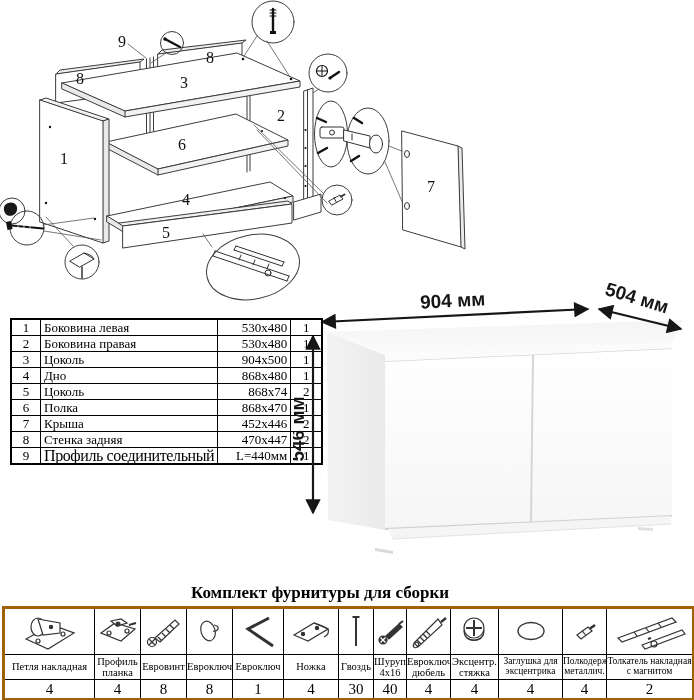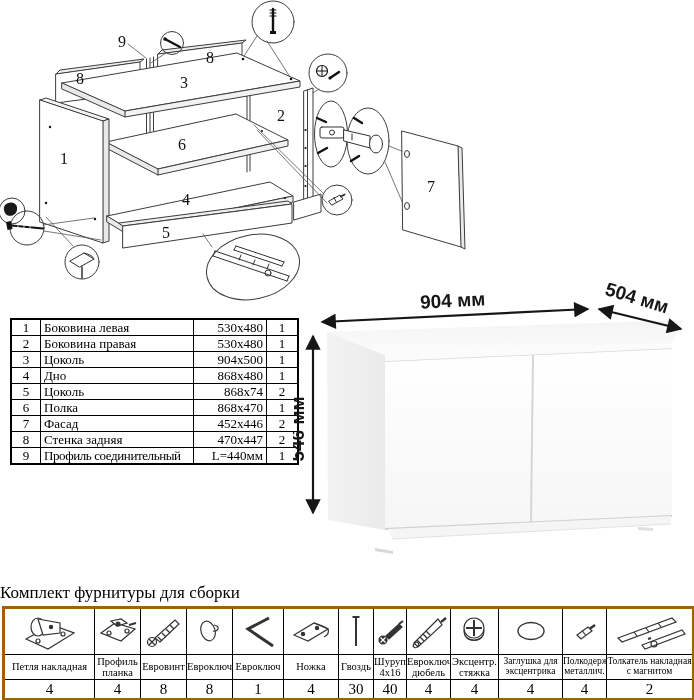--- a/index.html
+++ b/index.html
@@ -8,24 +8,24 @@
   svg text{font-family:"Liberation Serif", serif;fill:#111;}
   .dim-label{font-family:"Liberation Sans", sans-serif;font-weight:bold;fill:#161616;}
 
   
   .parts-table{position:absolute;left:10px;top:318px;border-collapse:collapse;border:2px solid #000;}
   .parts-table td{border:1px solid #000;font-size:13px;height:15px;line-height:15px;padding:0 3px;white-space:nowrap;}
   .parts-table .c-num{width:22px;text-align:center;}
   .parts-table .c-name{width:146px;text-align:left;}
   .parts-table .c-size{width:66px;text-align:right;}
   .parts-table .c-qty{width:24px;text-align:center;}
-  .parts-table .condensed{font-size:13px;letter-spacing:-0.4px;}
+  .parts-table .condensed{font-size:16px;letter-spacing:-0.4px;}
 
   
-  .hw-title{position:absolute;left:0;top:583px;width:640px;text-align:left;font-size:17px;}
+  .hw-title{position:absolute;left:0;top:583px;width:640px;text-align:center;font-size:17px;font-weight:bold;}
   .hw-table{position:absolute;left:2px;top:606px;width:690px;border-collapse:collapse;table-layout:fixed;border:3px solid #a16207;}
   .hw-table td{border:1px solid #000;text-align:center;vertical-align:middle;padding:0;overflow:hidden;}
   .hw-icon-row td{height:45px;}
   .hw-name-row td{height:24px;font-size:10.5px;line-height:1.05;}
   .hw-name-row td.sm{font-size:9.5px;}
   .hw-qty-row td{height:18px;font-size:15px;}
   .hw-table svg{display:block;margin:1px auto;}
 </style>
 </head>
 <body>
@@ -248,21 +248,21 @@
         <td class="c-qty">2</td>
       </tr>
       <tr>
         <td class="c-num">6</td>
         <td class="c-name">Полка</td>
         <td class="c-size">868x470</td>
         <td class="c-qty">1</td>
       </tr>
       <tr>
         <td class="c-num">7</td>
-        <td class="c-name">Фасад</td>
+        <td class="c-name">Крыша</td>
         <td class="c-size">452x446</td>
         <td class="c-qty">2</td>
       </tr>
       <tr>
         <td class="c-num">8</td>
         <td class="c-name">Стенка задняя</td>
         <td class="c-size">470x447</td>
         <td class="c-qty">2</td>
       </tr>
       <tr>

